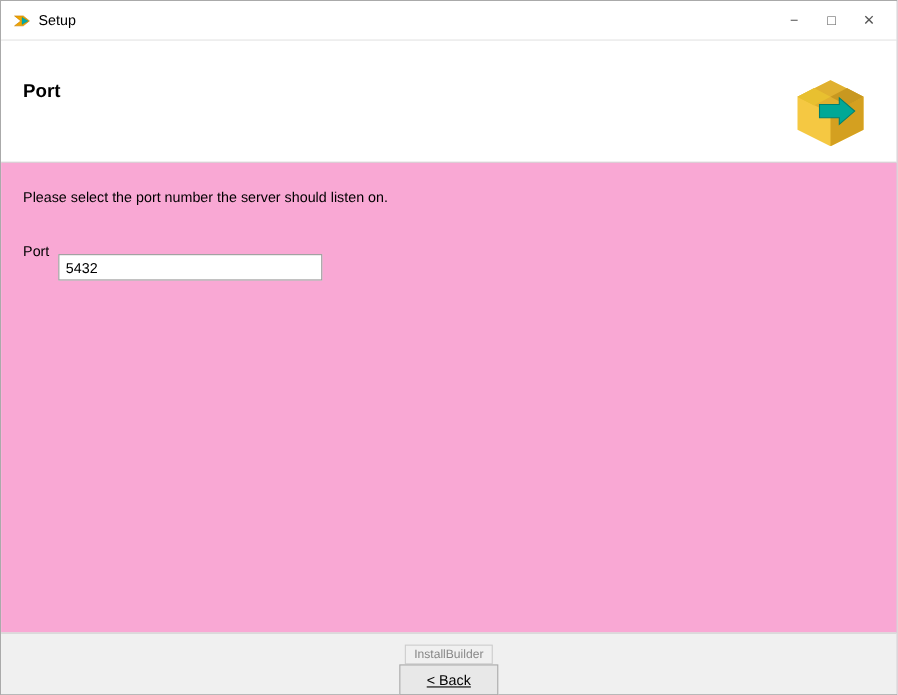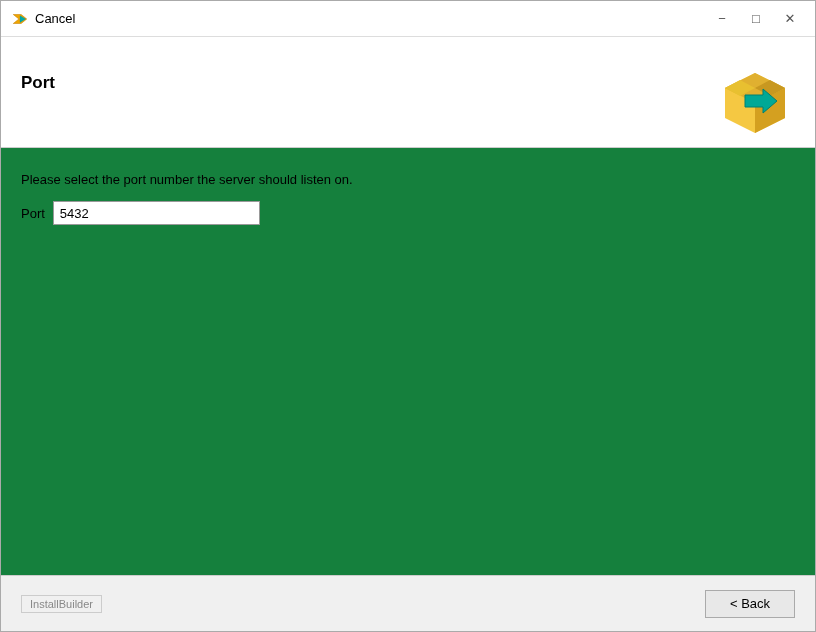--- a/index.html
+++ b/index.html
@@ -73,58 +73,60 @@
       padding-top: 20px;
     }
     .header-icon {
       width: 80px;
       height: 80px;
     }
 
     
     .content {
       flex: 1;
-      background: #15803d;
+      background: #f9a8d4;
       padding: 24px 20px;
     }
     .description-text {
       font-size: 13px;
       color: #000;
       margin-bottom: 14px;
     }
     .port-row {
       display: flex;
       align-items: center;
       gap: 8px;
     }
     .port-label {
       font-size: 13px;
       color: #000;
     }
     .port-input {
-      width: 207px;
+      width: 240px;
       height: 24px;
       border: 1px solid #999;
       background: #fff;
       padding: 2px 6px;
       font-size: 13px;
       font-family: inherit;
       color: #000;
+      margin-top: 30px;
     }
 
     
     .footer {
       display: flex;
       align-items: center;
       justify-content: space-between;
       padding: 10px 20px;
       background: #f0f0f0;
       border-top: 1px solid #ccc;
       flex-shrink: 0;
       height: 56px;
+      flex-direction: column;
     }
     .footer-brand {
       font-size: 11px;
       color: #888;
       border: 1px solid #ccc;
       padding: 2px 8px;
       background: #f0f0f0;
     }
     .footer-buttons {
       display: flex;
@@ -134,38 +136,39 @@
     .footer-btn {
       min-width: 90px;
       height: 28px;
       padding: 2px 16px;
       font-size: 13px;
       font-family: inherit;
       background: #e8e8e8;
       border: 1px solid #aaa;
       cursor: pointer;
       color: #000;
+      text-decoration: underline;
     }
     .footer-btn.next {
       outline: 2px solid #e00;
       outline-offset: 1px;
     }
   </style>
 </head>
 <body>
 
 <div class="window">
 
   <div class="title-bar">
 
     <svg class="title-bar-icon" viewBox="0 0 32 32">
       <polygon points="4,8 18,8 28,16 18,24 4,24 14,16" fill="#f0a500" stroke="#c88000" stroke-width="1"></polygon>
       <polygon points="16,10 26,16 16,22" fill="#00aaaa" stroke="#008888" stroke-width="0.5"></polygon>
     </svg>
-    <span class="title-bar-title">Cancel</span>
+    <span class="title-bar-title">Setup</span>
     <div class="title-bar-controls">
       <button class="title-bar-btn">−</button>
       <button class="title-bar-btn">□</button>
       <button class="title-bar-btn close">✕</button>
     </div>
   </div>
 
   <div class="page-header">
     <div class="page-header-title">Port</div>
 

